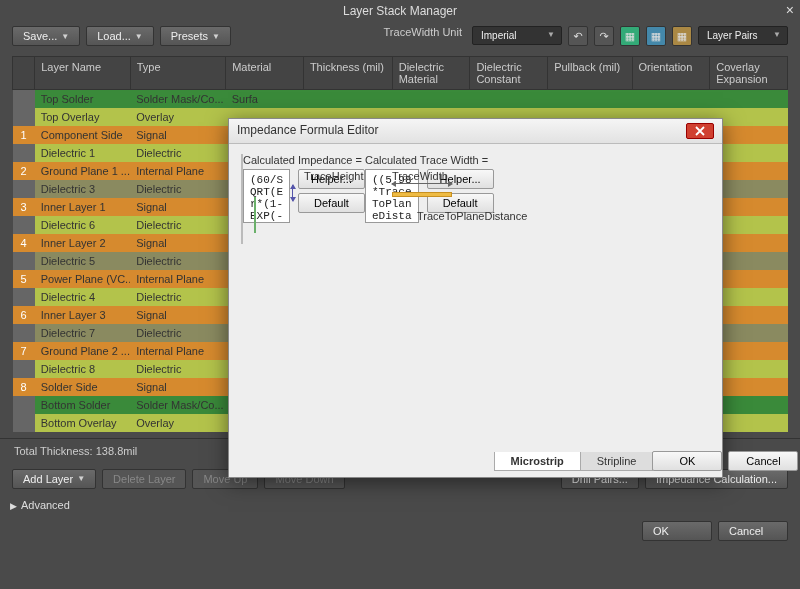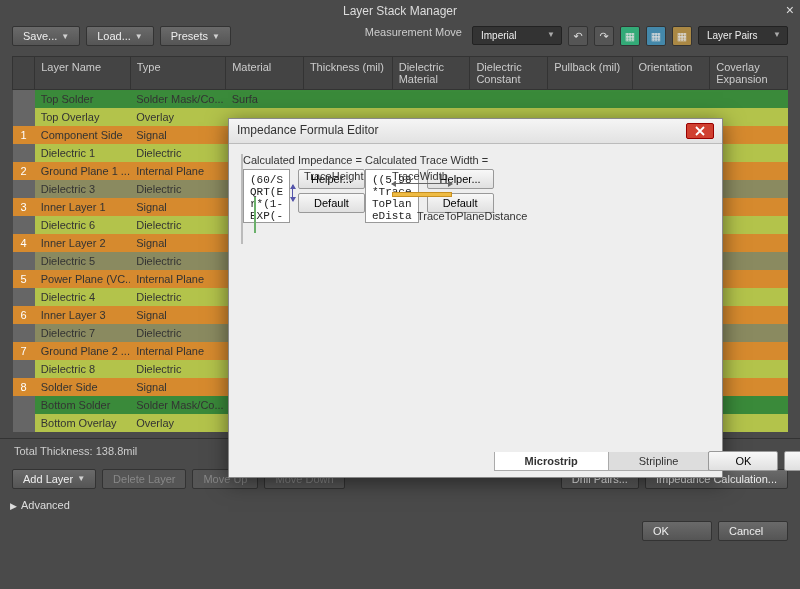--- a/index.html
+++ b/index.html
@@ -253,21 +253,21 @@
   }
   .tabs-row {
     display: flex;
     margin-top: auto;
     align-items: center;
   }
   .tab {
     border: 1px solid #aaa;
     border-top: none;
     background: #ddd;
-    padding: 3px 30px;
+    padding: 3px 16px;
     font-size: 11px;
     margin-right: -1px;
     cursor: pointer;
   }
   .tab.active { background: #fff; font-weight: bold; }
   .tabs-row .spacer { flex: 1; }
   .dlg-okrow { display: flex; gap: 6px; }
 </style>
 </head>
 <body>
@@ -284,21 +284,21 @@
     </button>
   <button class="btn">
       <span>Load...</span>
       <span class="caret">▼</span>
     </button>
   <button class="btn">
       <span>Presets</span>
       <span class="caret">▼</span>
     </button>
   <div class="spacer"></div>
-  <span class="label">Measurement Move</span>
+  <span class="label">TraceWidth Unit</span>
   <div class="select" style="width:90px"><span>Imperial</span></div>
   <span class="iconbtn">↶</span>
   <span class="iconbtn">↷</span>
   <span class="iconbtn" style="background:#3a7">▦</span>
   <span class="iconbtn" style="background:#48a">▦</span>
   <span class="iconbtn" style="background:#a84">▦</span>
   <div class="select" style="width:90px"><span>Layer Pairs</span></div>
 </div>
 
 <div class="grid-wrap">

